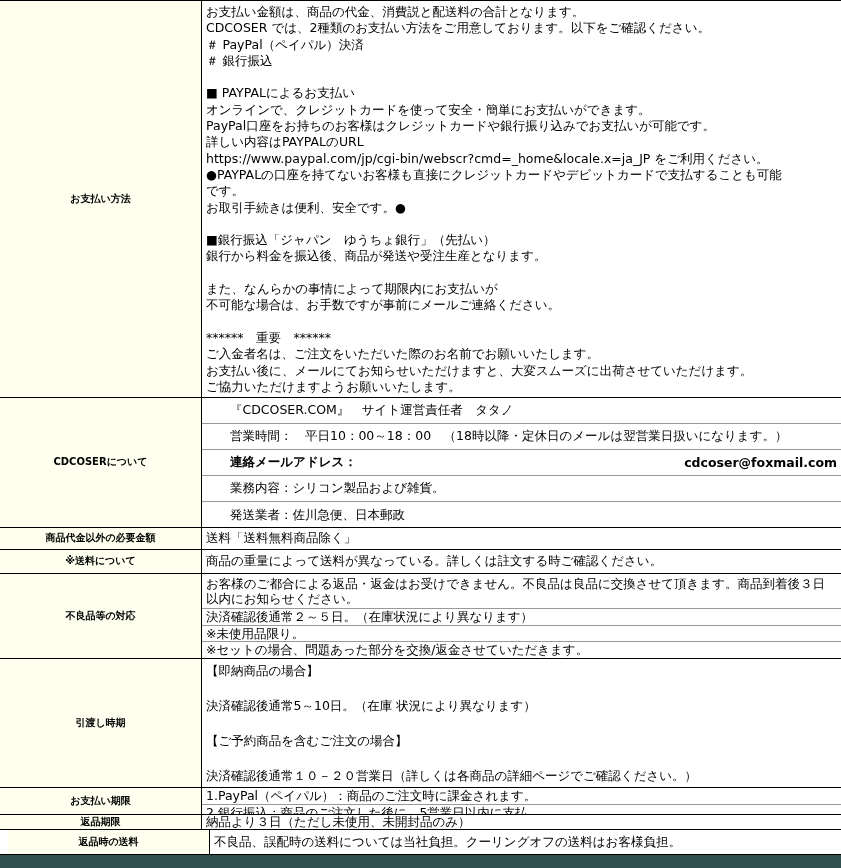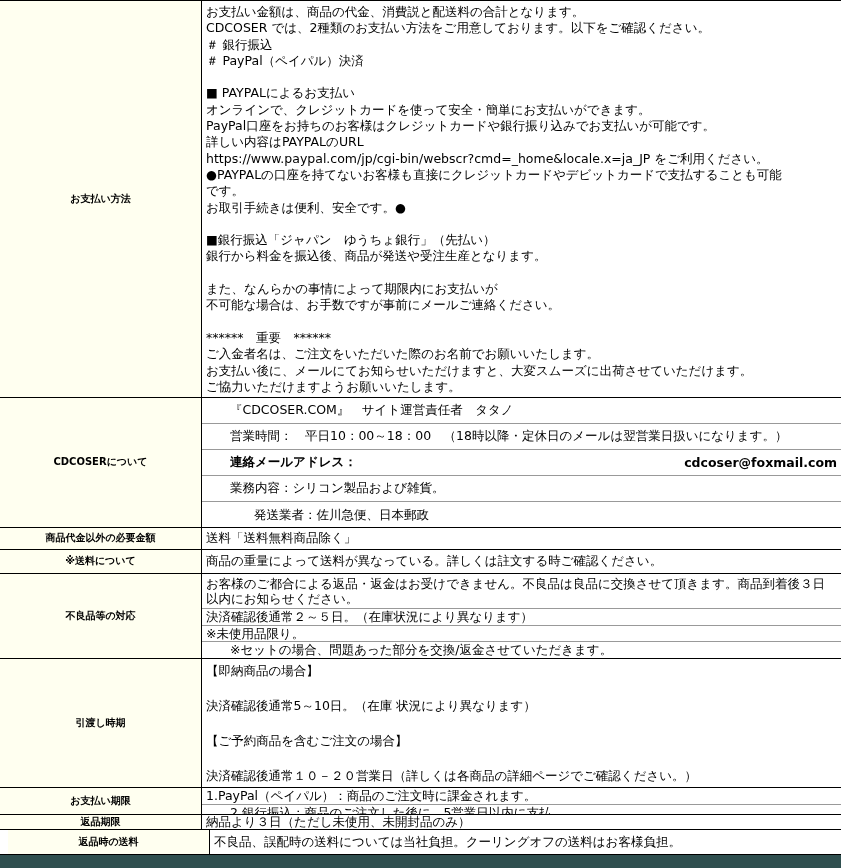--- a/index.html
+++ b/index.html
@@ -18,21 +18,21 @@
     border-right:1px solid var(--border-dark,#000);
     display:flex; align-items:center; justify-content:center;
     font-weight:bold; text-align:left;
     padding:2px 8px; font-size:10px; line-height:1.25;
   }
   .td { flex:1 1 auto; min-width:0; }
   .lines { padding:3px 4px 0; }
   .line { min-height:16.3px; line-height:16.3px; white-space:pre-wrap; }
   .delivery-lines .line { min-height:17.5px; line-height:17.5px; }
   .subrow { border-bottom:1px solid var(--border-light,#999); padding:0 4px; display:flex; align-items:center; }
-  .td .subrow:last-child { border-bottom:none;margin-left:24px; }
+  .td .subrow:last-child { border-bottom:none; }
   .subrow-lg { height:26px;padding-left:28px; }
   .subrow-sm { min-height:14px; line-height:13.5px; padding:1px 4px; display:block; }
   .subrow-wrap { line-height:15px; padding:2px 4px; display:block; }
   .single { padding:2px 4px; display:flex; align-items:center; height:100%; }
   .bold { font-weight:bold;justify-content:space-between; }
   .r-payment { height:397px; }
   .r-about { height:130px; }
   .r-extrafees { height:22px; }
   .r-shipping { height:24px; }
   .r-defective { height:85px; }
@@ -46,22 +46,22 @@
 <body>
 
 <div class="page">
   <div class="info-table">
 
     <div class="trow r-payment">
       <div class="th">お支払い方法</div>
       <div class="td lines">
           <div class="line">お支払い金額は、商品の代金、消費説と配送料の合計となります。</div>
           <div class="line">CDCOSER では、2種類のお支払い方法をご用意しております。以下をご確認ください。</div>
+          <div class="line">＃ PayPal（ペイパル）決済</div>
           <div class="line">＃ 銀行振込</div>
-          <div class="line">＃ PayPal（ペイパル）決済</div>
           <div class="line">&nbsp;</div>
           <div class="line">■ PAYPALによるお支払い</div>
           <div class="line">オンラインで、クレジットカードを使って安全・簡単にお支払いができます。</div>
           <div class="line">PayPal口座をお持ちのお客様はクレジットカードや銀行振り込みでお支払いが可能です。</div>
           <div class="line">詳しい内容はPAYPALのURL</div>
           <div class="line">https://www.paypal.com/jp/cgi-bin/webscr?cmd=_home&amp;locale.x=ja_JP をご利用ください。</div>
           <div class="line">●PAYPALの口座を持てないお客様も直接にクレジットカードやデビットカードで支払することも可能</div>
           <div class="line">です。</div>
           <div class="line">お取引手続きは便利、安全です。●</div>
           <div class="line">&nbsp;</div>

